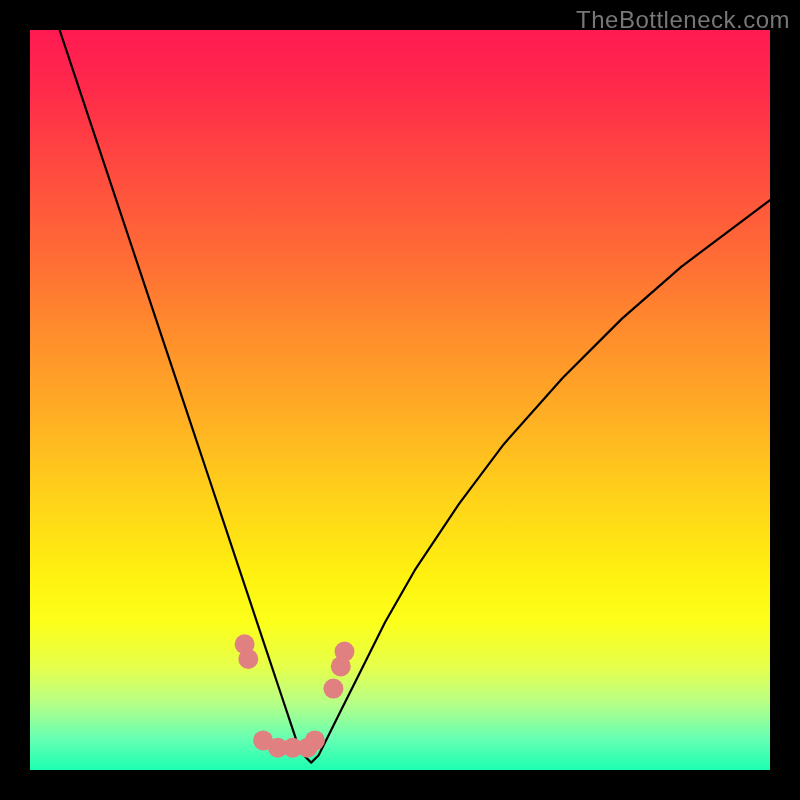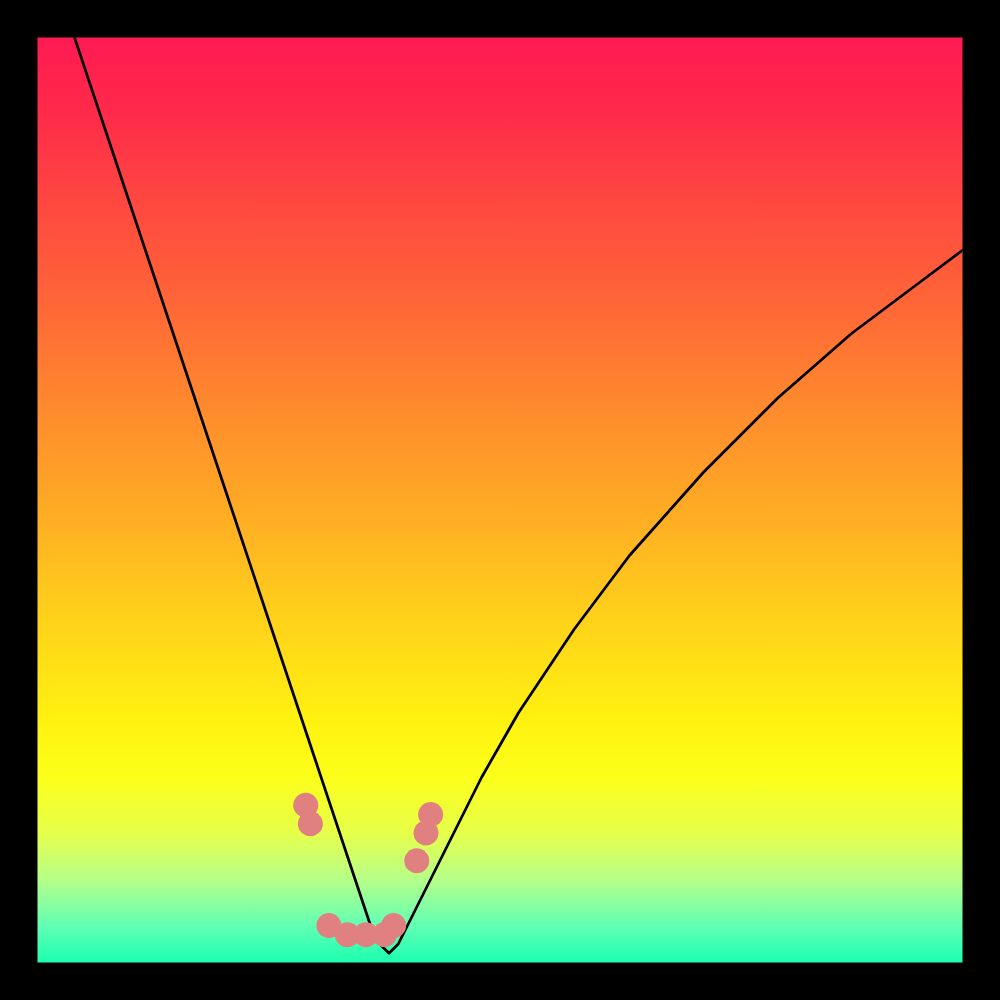--- a/index.html
+++ b/index.html
@@ -53,13 +53,14 @@
         <circle cx="233.10" cy="710.40" r="10" fill="#e08080"></circle>
         <circle cx="247.90" cy="717.80" r="10" fill="#e08080"></circle>
         <circle cx="262.70" cy="717.80" r="10" fill="#e08080"></circle>
         <circle cx="277.50" cy="717.80" r="10" fill="#e08080"></circle>
         <circle cx="284.90" cy="710.40" r="10" fill="#e08080"></circle>
         <circle cx="303.40" cy="658.60" r="10" fill="#e08080"></circle>
         <circle cx="310.80" cy="636.40" r="10" fill="#e08080"></circle>
         <circle cx="314.50" cy="621.60" r="10" fill="#e08080"></circle>
       </svg>
   </div>
+  <div class="watermark">TheBottleneck.com</div>
 </div>
 
 </body></html>

